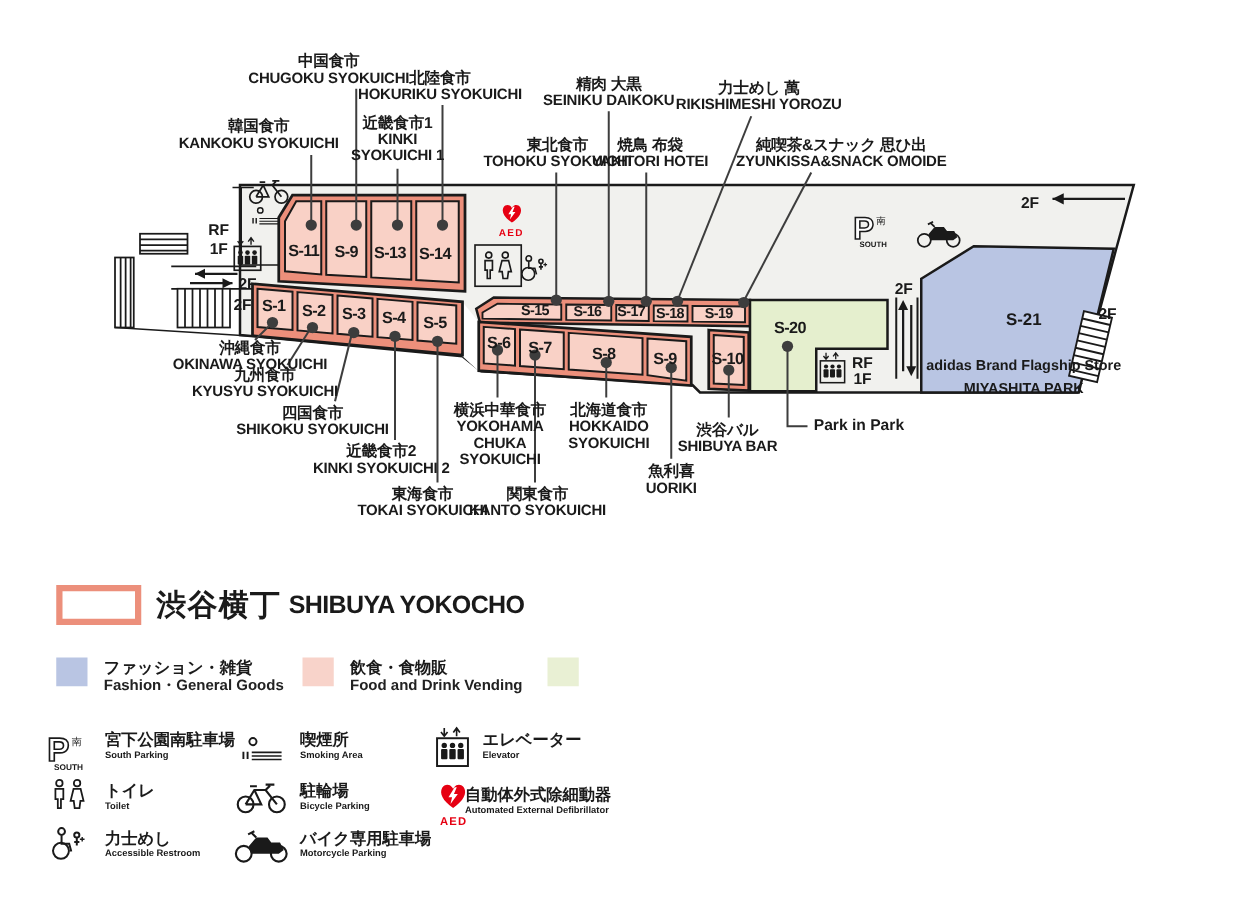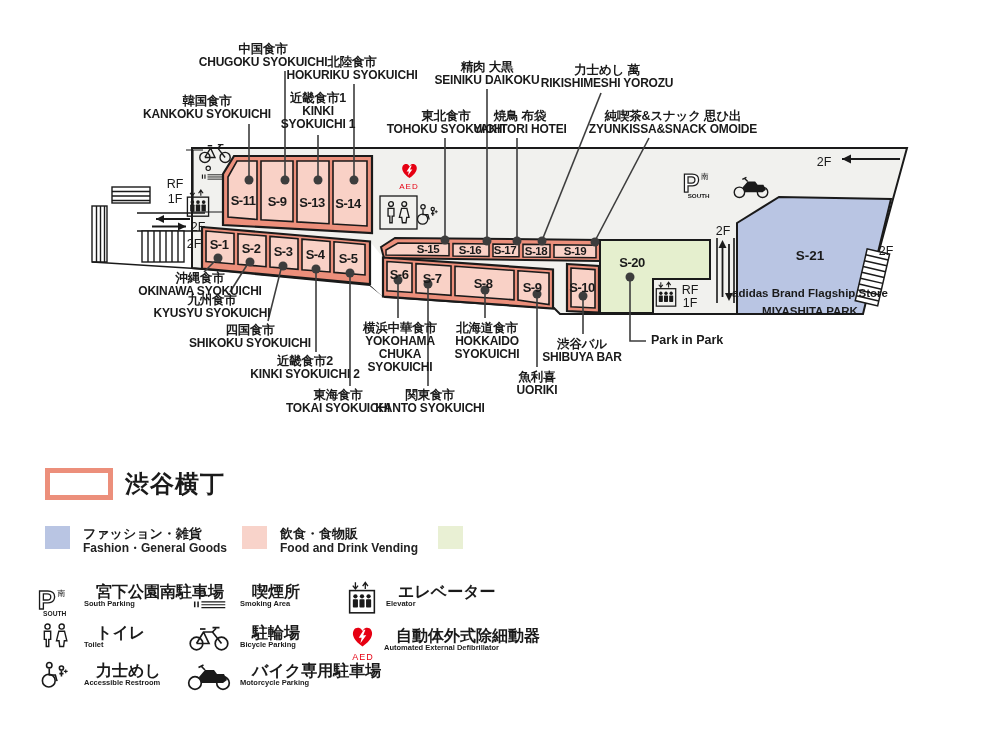--- a/index.html
+++ b/index.html
@@ -14,42 +14,42 @@
   }
   .mlabel .lja{display:block;font-size:12.5px;}
   .mlabel .len{display:block;}
   .sid{
     position:absolute;transform:translate(-50%,-50%);
     font-weight:700;font-size:13px;letter-spacing:-0.5px;white-space:nowrap;
   }
   .sid.sm{font-size:11.5px;}
   .fmark{
     position:absolute;transform:translate(-50%,-50%);
-    font-weight:400;font-size:12.5px;white-space:nowrap;
+    font-weight:700;font-size:12.5px;white-space:nowrap;
   }
   .red{color:#e60012;}
   .aed-txt{font-size:8px;letter-spacing:1px;}
   .plain{position:absolute;font-weight:700;font-size:12.5px;white-space:nowrap;}
   .s21-block{
     position:absolute;transform:translateX(-50%);text-align:center;font-weight:700;
-    white-space:pre-line;width:170px;
+    white-space:pre-line;width:170px;padding-left:18px;
   }
   .s21-block .s21id{font-size:13.5px;display:block;margin-bottom:2px;}
   .s21-block .s21nm{font-size:11.5px;line-height:14px;}
   
   .lg-title{position:absolute;left:45px;top:468px;display:flex;align-items:center;}
   .lg-title-swatch{width:58px;height:22px;background:#fff;border:5px solid #ec8f7b;margin-right:12px;}
   .lg-title-ja{font-size:24px;font-weight:700;margin-right:6px;letter-spacing:1px;}
   .lg-title-en{font-size:20px;font-weight:700;letter-spacing:-0.5px;}
   .cat{position:absolute;top:526px;display:flex;}
   .cat .sw{width:25px;height:23px;margin-right:13px;flex:none;}
   .cat .t .ja{font-size:13px;font-weight:700;display:block;line-height:15px;}
   .cat .t .en{font-size:12px;font-weight:600;display:block;line-height:14px;color:#222;}
   .fac-t{position:absolute;}
-  .fac-t .ja{font-size:16px;font-weight:700;display:block;line-height:14px;margin-left:12px;}
+  .fac-t .ja{font-size:13px;font-weight:700;display:block;line-height:14px;}
   .fac-t .en{font-size:7.5px;font-weight:700;display:block;line-height:10px;}
 </style>
 </head>
 <body>
 
 <svg width="1000" height="460" viewBox="0 0 1000 460" font-family="Liberation Sans, DejaVu Sans, sans-serif">
   <defs>
     <symbol id="i-toilet" viewBox="0 0 36 30">
       <g stroke="#1a1a1a" stroke-width="1.7" fill="none">
         <circle cx="9" cy="4.2" r="3.1"></circle>
@@ -316,20 +316,21 @@
 <div class="fmark" style="left:824px;top:162px">2F</div>
 <div class="fmark" style="left:723px;top:231px">2F</div>
 <div class="fmark" style="left:886px;top:251px">2F</div>
 <div class="fmark" style="left:690px;top:290px">RF</div>
 <div class="fmark" style="left:690px;top:303px">1F</div>
 <div class="fmark red aed-txt" style="left:409px;top:186px">AED</div>
 
 <div class="lg-title">
   <div class="lg-title-swatch"></div>
   <span class="lg-title-ja">渋谷横丁</span>
+  <span class="lg-title-en">SHIBUYA YOKOCHO</span>
 </div>
 
 <div class="cat" style="left:45px">
   <div class="sw" style="background: rgb(185, 197, 227);"></div>
   <div class="t">
       <span class="ja">ファッション・雑貨</span>
       <span class="en">Fashion・General Goods</span>
     </div>
 </div>
 <div class="cat" style="left:242px">
@@ -376,16 +377,16 @@
     <span class="en">Bicycle Parking</span>
   </div>
 <div class="fac-t" style="left:240px;top:664px">
     <span class="ja">バイク専用駐車場</span>
     <span class="en">Motorcycle Parking</span>
   </div>
 <div class="fac-t" style="left:386px;top:585px">
     <span class="ja">エレベーター</span>
     <span class="en">Elevator</span>
   </div>
-<div class="fac-t" style="left:384px;top:629px">
+<div class="fac-t" style="left:372px;top:629px">
     <span class="ja">自動体外式除細動器</span>
     <span class="en">Automated External Defibrillator</span>
   </div>
 
 </body></html>

